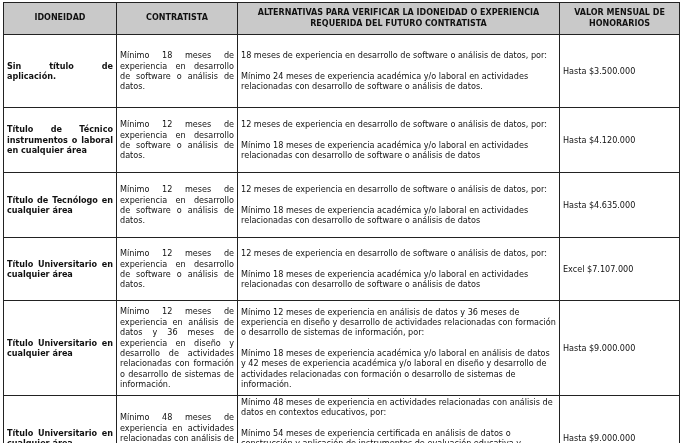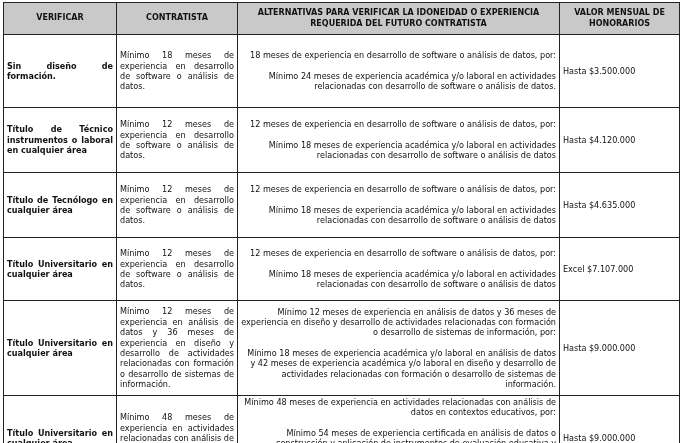--- a/index.html
+++ b/index.html
@@ -25,21 +25,21 @@
       text-align: center;
       height: 29px;
       font-size: 8px;
     }
     col.c1 { width: 113px; }
     col.c2 { width: 121px; }
     col.c3 { width: 322px; }
     col.c4 { width: 120px; }
     td.idon { font-weight: bold; text-align: justify; text-align-last: left; }
     td.exp { text-align: justify; text-align-last: left; }
-    td.alt { text-align: right; padding-top: 0; padding-bottom: 0; }
+    td.alt { text-align: left; padding-top: 0; padding-bottom: 0; }
     td.val { text-align: left; }
     .gap { height: 10px; }
     tr.r1 td { height: 70px; border-radius: 12px; }
     tr.r2 td { height: 62px; }
     tr.r3 td { height: 62px; }
     tr.r4 td { height: 60px; }
     tr.r5 td { height: 92px; margin-left: 48px; }
     tr.r6 td { height: 80px; }
   </style>
 </head>
@@ -47,29 +47,29 @@
 
 <table class="req">
   <colgroup>
     <col class="c1">
       <col class="c2">
       <col class="c3">
       <col class="c4">
   </colgroup>
   <thead>
     <tr>
-      <th>VERIFICAR</th>
+      <th>IDONEIDAD</th>
       <th>CONTRATISTA</th>
       <th>ALTERNATIVAS PARA VERIFICAR LA IDONEIDAD O EXPERIENCIA REQUERIDA DEL FUTURO CONTRATISTA</th>
       <th>VALOR MENSUAL DE HONORARIOS</th>
     </tr>
   </thead>
   <tbody>
     <tr class="r1">
-      <td class="idon">Sin diseño de formación.</td>
+      <td class="idon">Sin título de aplicación.</td>
       <td class="exp">Mínimo 18 meses de experiencia en desarrollo de software o análisis de datos.</td>
       <td class="alt">
         <div>18 meses de experiencia en desarrollo de software o análisis de datos, por:</div>
         <div class="gap"></div>
         <div>Mínimo 24 meses de experiencia académica y/o laboral en actividades relacionadas con desarrollo de software o análisis de datos.</div>
       </td>
       <td class="val">Hasta $3.500.000</td>
     </tr>
     <tr class="r2">
       <td class="idon">Título de Técnico instrumentos o laboral en cualquier área</td>

